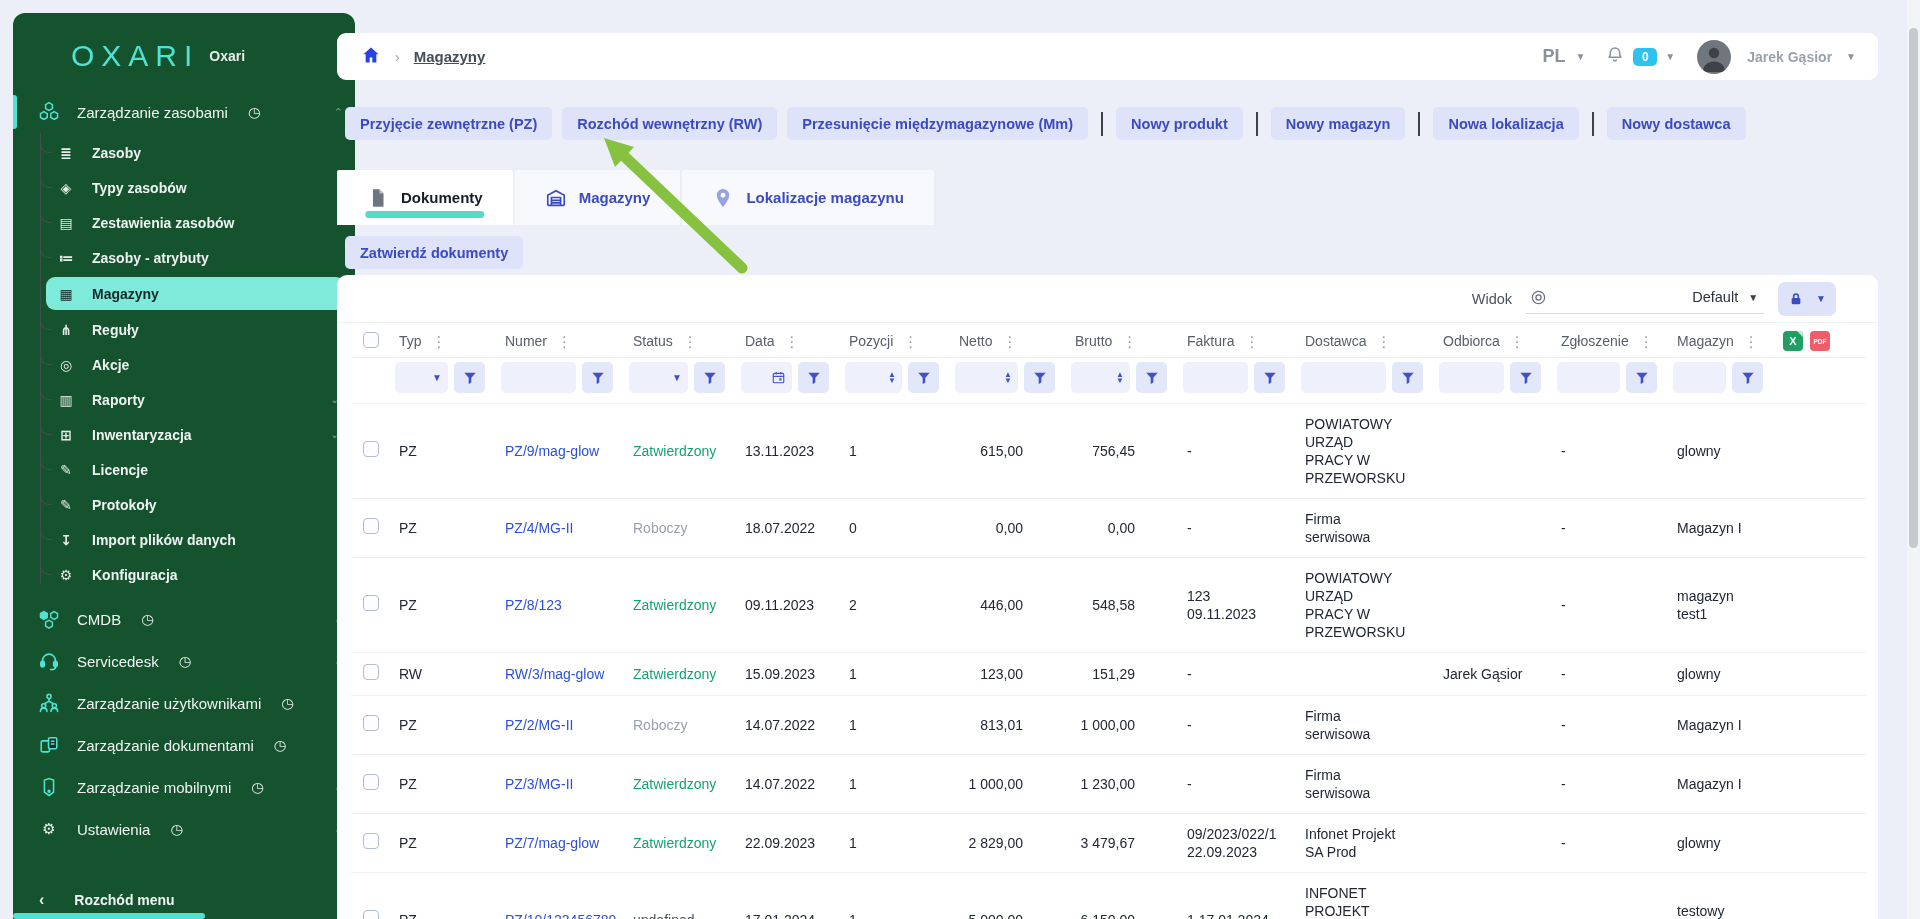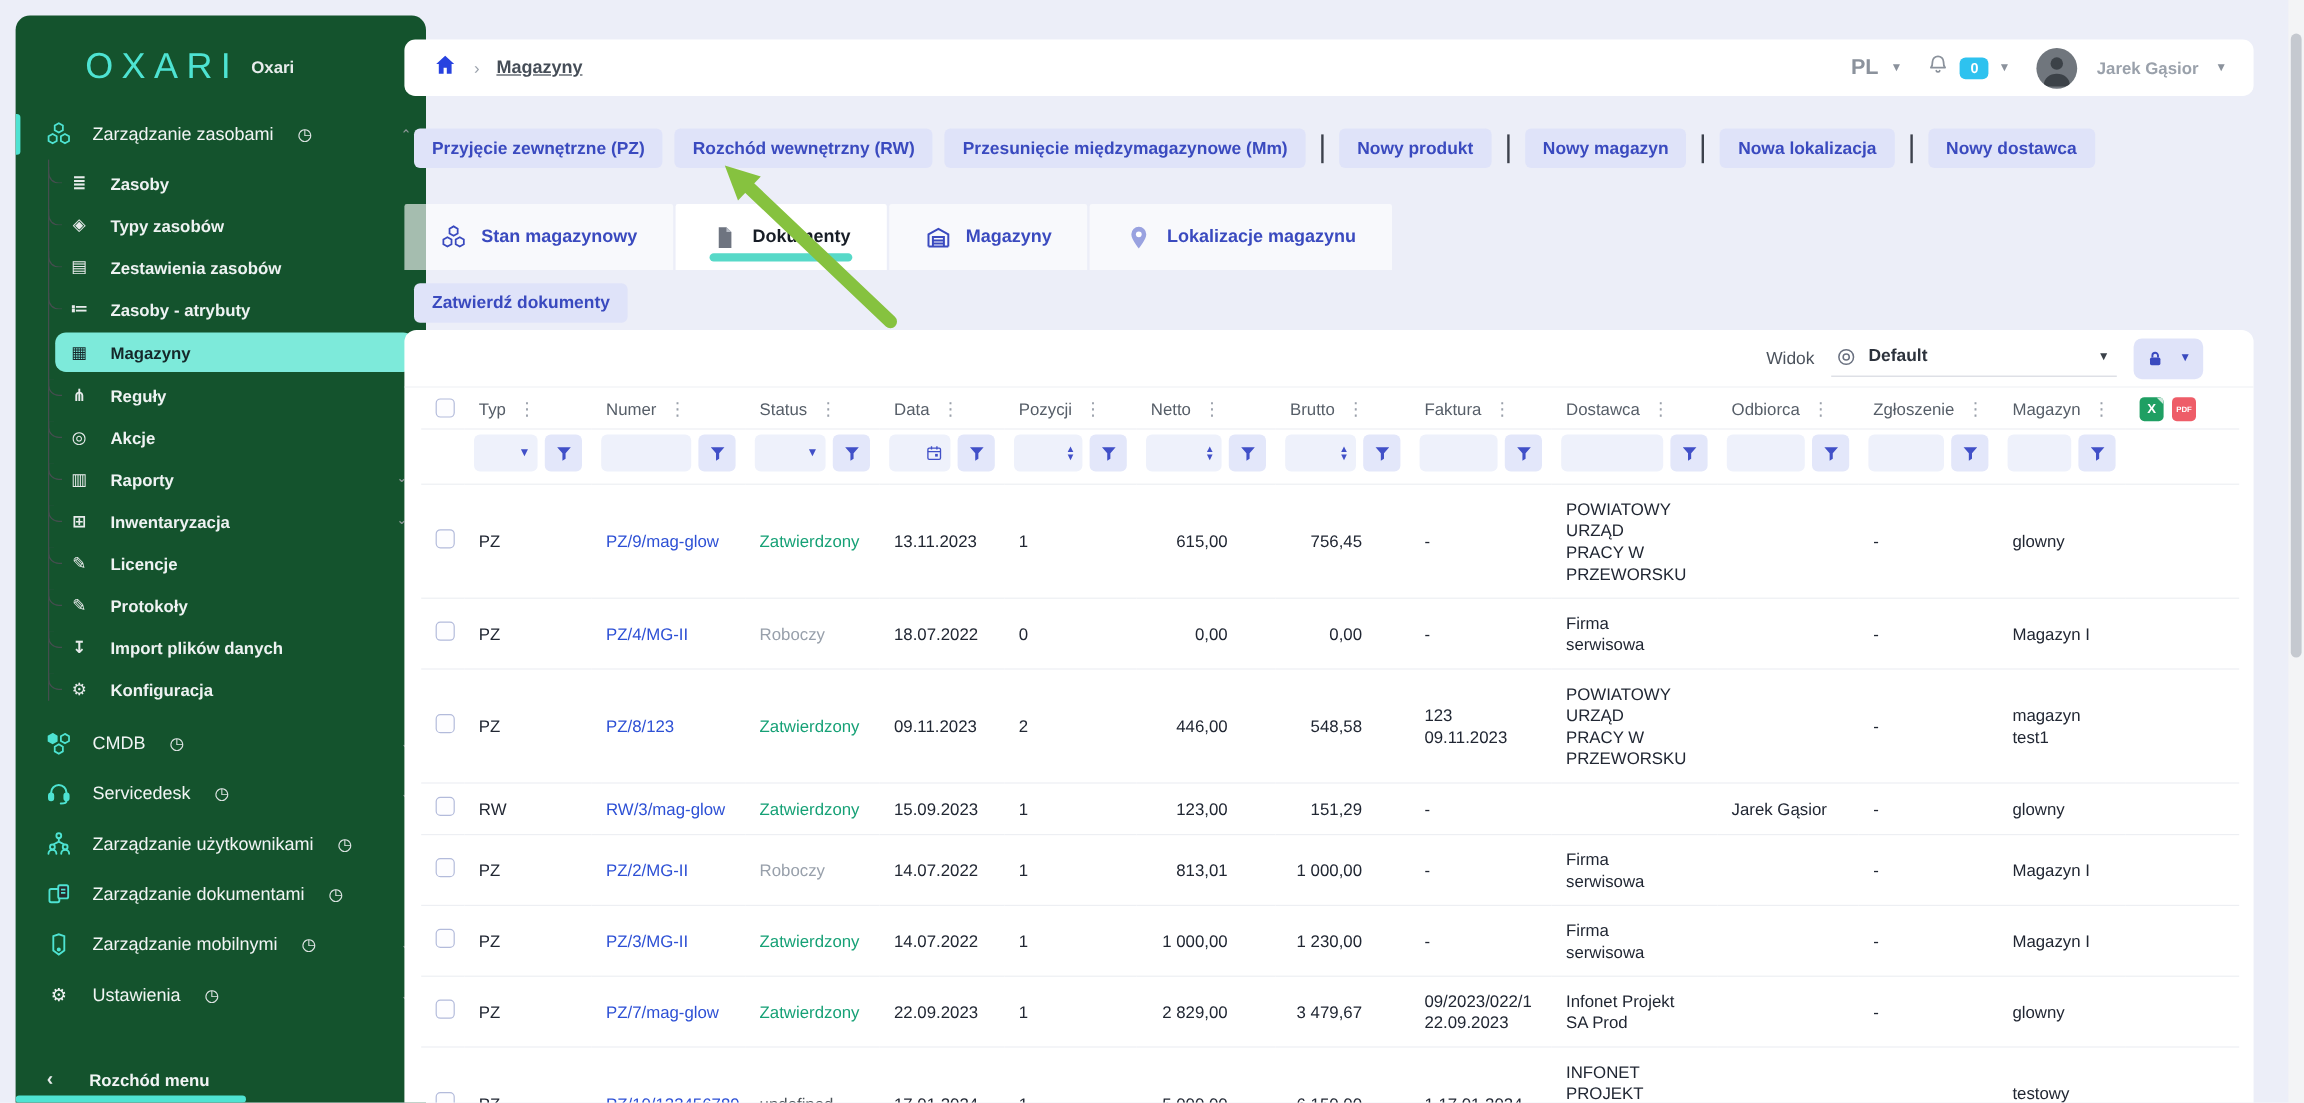--- a/index.html
+++ b/index.html
@@ -54,23 +54,23 @@
   #tabs-row { position:absolute; left:337px; top:170px; display:flex; gap:2px; }
   .tab { display:flex; align-items:center; gap:12px; height:55px; padding:0 30px; background:rgba(255,255,255,.62); color:#3a4abf; font-size:15px; font-weight:700; position:relative; cursor:pointer; border-radius:2px 2px 0 0; }
   .tab .tab-ic { width:22px; height:22px; display:flex; align-items:center; }
   .tab.active { background:#fff; color:#171d26; }
   .tab.active::after { content:""; position:absolute; left:50%; transform:translateX(-50%); bottom:7px; width:68%; height:7px; border-radius:4px; background:#57d9c8; }
 
   #approve-btn { position:absolute; left:345px; top:236px; }
 
   
   #table-card { position:absolute; left:337px; top:275px; width:1541px; height:644px; background:#fff; border-radius:10px 10px 0 0; overflow:hidden; }
-  #view-row { height:48px; display:flex; align-items:center; justify-content:flex-end; gap:14px; padding-right:42px; border-bottom:1px solid #f1f2f6; }
+  #view-row { height:48px; display:flex; align-items:center; justify-content:flex-end; gap:14px; padding-right:42px; border-bottom:1px solid #f1f2f6;text-align:right; }
   .view-label { color:#4b525c; font-size:14.5px; }
-  .view-select { width:238px; height:30px; display:flex; align-items:center; gap:10px; border-bottom:1px solid #d6d9e0; padding:0 6px 2px 4px; cursor:pointer;font-weight:bold; }
+  .view-select { width:238px; height:30px; display:flex; align-items:center; gap:10px; border-bottom:1px solid #d6d9e0; padding:0 6px 2px 4px; cursor:pointer; }
   .view-select .vtext { color:#2c323c; font-size:14.5px; flex:1; }
   .lock-group { background:#dfe3f9; border-radius:7px; height:34px; display:flex; align-items:center; padding:0 10px; gap:12px; cursor:pointer; }
   .lock-group .mini-caret { color:#3a4abf; }
 
   table { border-collapse:collapse; table-layout:fixed; width:1513px; margin-left:14px; }
   th, td { text-align:left; vertical-align:middle; font-size:14px; overflow:hidden; }
   thead th { color:#565e68; font-weight:400; padding:8px 0 6px 12px; }
   .th-inner { display:flex; align-items:center; gap:10px; }
   .kebab { color:#9aa0aa; font-size:15px; letter-spacing:0; cursor:pointer; line-height:1; }
   .export-cell { display:flex; gap:7px; justify-content:flex-start; align-items:center; }
@@ -294,30 +294,20 @@
     <button class="act-btn">Nowy produkt</button>
     <span class="act-div"></span>
     <button class="act-btn">Nowy magazyn</button>
     <span class="act-div"></span>
     <button class="act-btn">Nowa lokalizacja</button>
     <span class="act-div"></span>
     <button class="act-btn">Nowy dostawca</button>
   </div>
 
 <div id="tabs-row">
-    <div class="tab">
-      <span class="tab-ic">
-        <svg viewBox="0 0 24 24" fill="none" stroke="#3a4abf" stroke-width="1.6">
-          <path d="M12 1.8l3.7 2.1v4.3L12 10.3 8.3 8.2V3.9z"></path>
-          <path d="M6.4 11.6l3.7 2.1V18l-3.7 2.1L2.7 18v-4.3z"></path>
-          <path d="M17.6 11.6l3.7 2.1V18l-3.7 2.1L13.9 18v-4.3z"></path>
-        </svg>
-      </span>
-      <span>Stan magazynowy</span>
-    </div>
     <div class="tab active">
       <span class="tab-ic">
         <svg viewBox="0 0 24 24">
           <path d="M6.5 2.5h7l4.5 4.5v14.5h-11.5z" fill="#6e7480"></path>
           <path d="M13.5 2.5l4.5 4.5h-4.5z" fill="#b9bec7"></path>
         </svg>
       </span>
       <span>Dokumenty</span>
     </div>
     <div class="tab">

